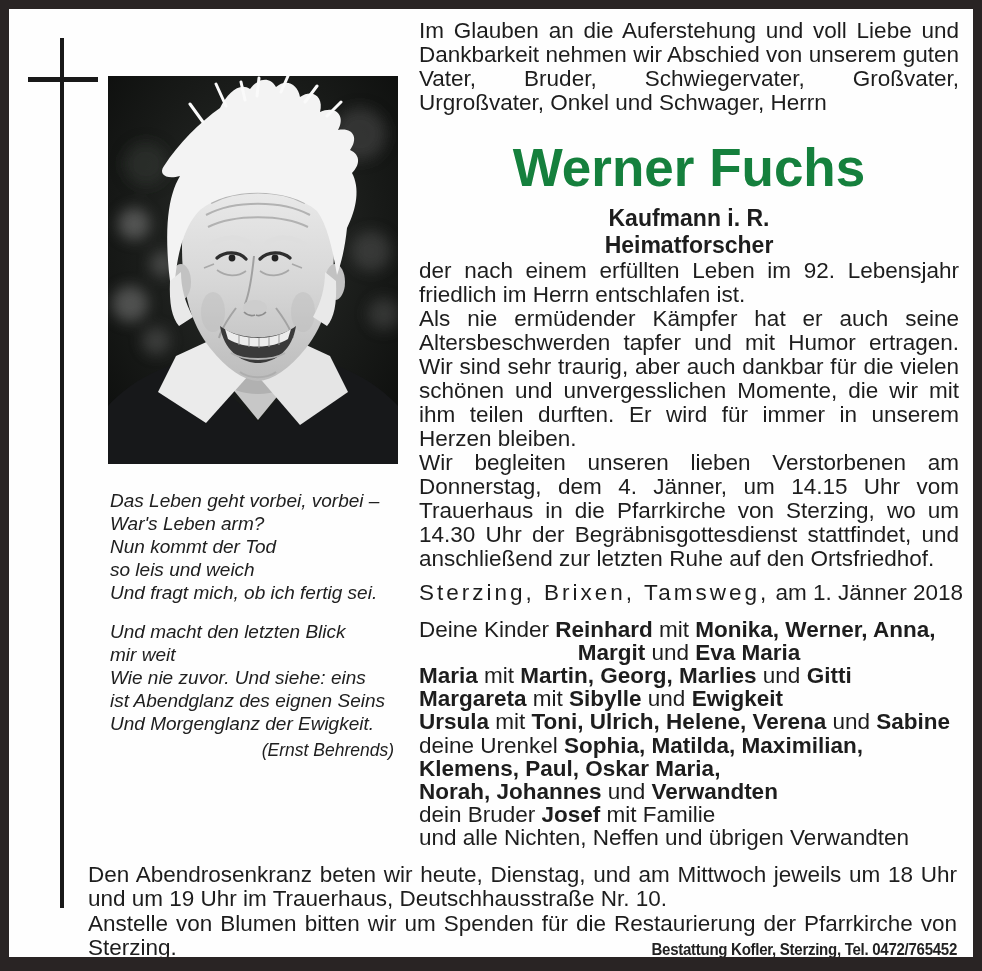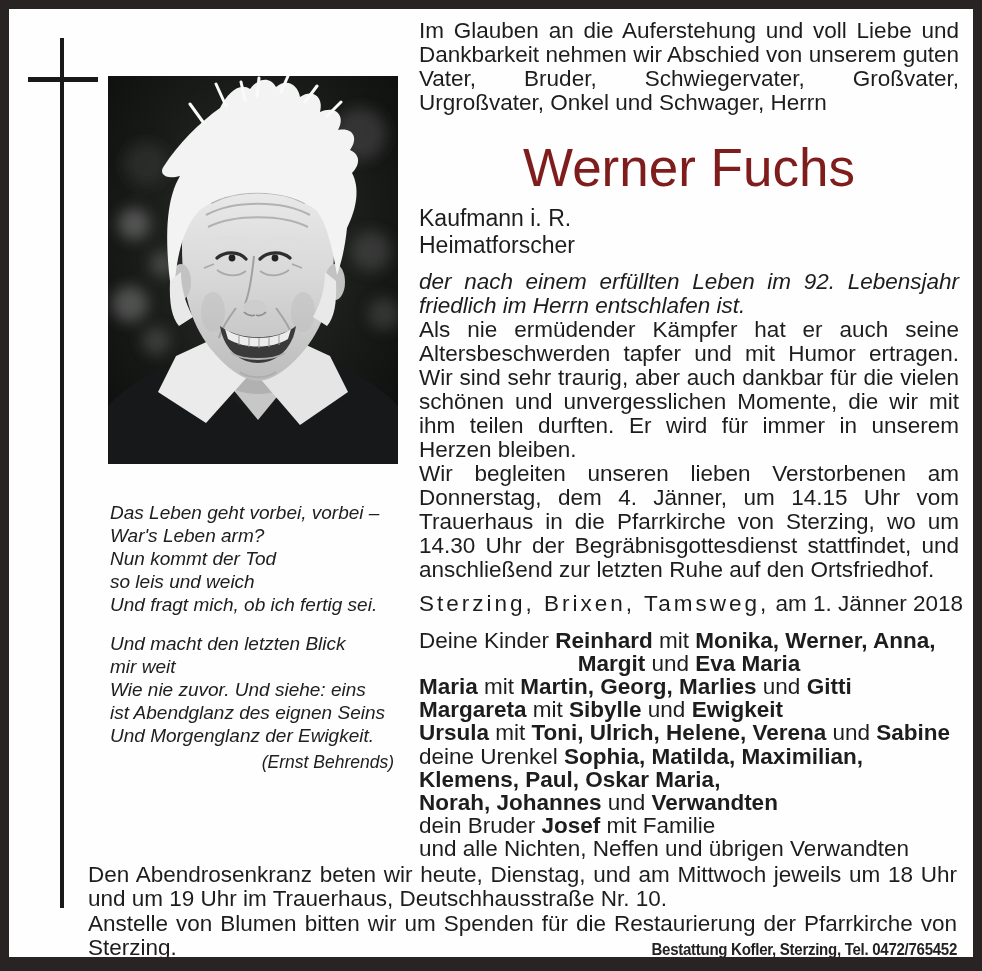--- a/index.html
+++ b/index.html
@@ -14,33 +14,33 @@
     color:#1d1d1d;
     overflow:hidden;
   }
   
   .cross-v{position:absolute;left:51px;top:29px;width:4px;height:870px;background:#191919;}
   .cross-h{position:absolute;left:19px;top:68px;width:70px;height:5px;background:#191919;}
   
   .photo{position:absolute;left:99px;top:67px;width:290px;height:388px;background:#101010;}
   .photo svg{display:block;width:100%;height:100%;}
   
-  .poem{position:absolute;left:101px;top:492px;width:286px;
+  .poem{position:absolute;left:101px;top:480px;width:286px;
         font-style:italic;font-size:19px;line-height:23px;color:#202020;}
   .poem .stanza2{margin-top:16px;}
   .poem .author{margin-top:4px;text-align:right;font-size:17.5px;padding-right:2px;}
   
   .rcol{position:absolute;left:410px;top:0;width:540px;}
   .intro{margin:10px 0 0 0;font-size:22.5px;line-height:23.9px;text-align:justify;}
-  .name{margin:25px 0 0 0;font-size:53px;line-height:56px;font-weight:normal;
-        text-align:center;color:#7f1d1d;letter-spacing:0;}
-  .subtitle{font-weight:normal;font-size:23px;line-height:27px;text-align:left;}
+  .name{margin:25px 0 0 0;font-size:53px;line-height:56px;font-weight:bold;
+        text-align:center;color:#15803d;letter-spacing:0;}
+  .subtitle{font-weight:bold;font-size:23px;line-height:27px;text-align:center;}
   .subtitle.first{margin-top:9px;}
   .bodypara{margin:0;font-size:22.5px;line-height:24px;text-align:justify;}
-  .bodypara.first{margin-top:11px;font-style:italic;}
+  .bodypara.first{}
   .dateline{margin-top:9px;font-size:22.5px;white-space:nowrap;text-align:center;}
   .dateline .places{letter-spacing:3px;}
   .family{margin-top:12px;font-size:22.5px;line-height:23.2px;}
   .family .line{text-align:left;}
   .family .line.center{text-align:center;}
   .family .b{font-weight:bold;}
   
   .footer{position:absolute;left:79px;top:854px;width:869px;
           font-size:22.5px;line-height:23.6px;}
   .footer p{margin:0;text-align:justify;}

